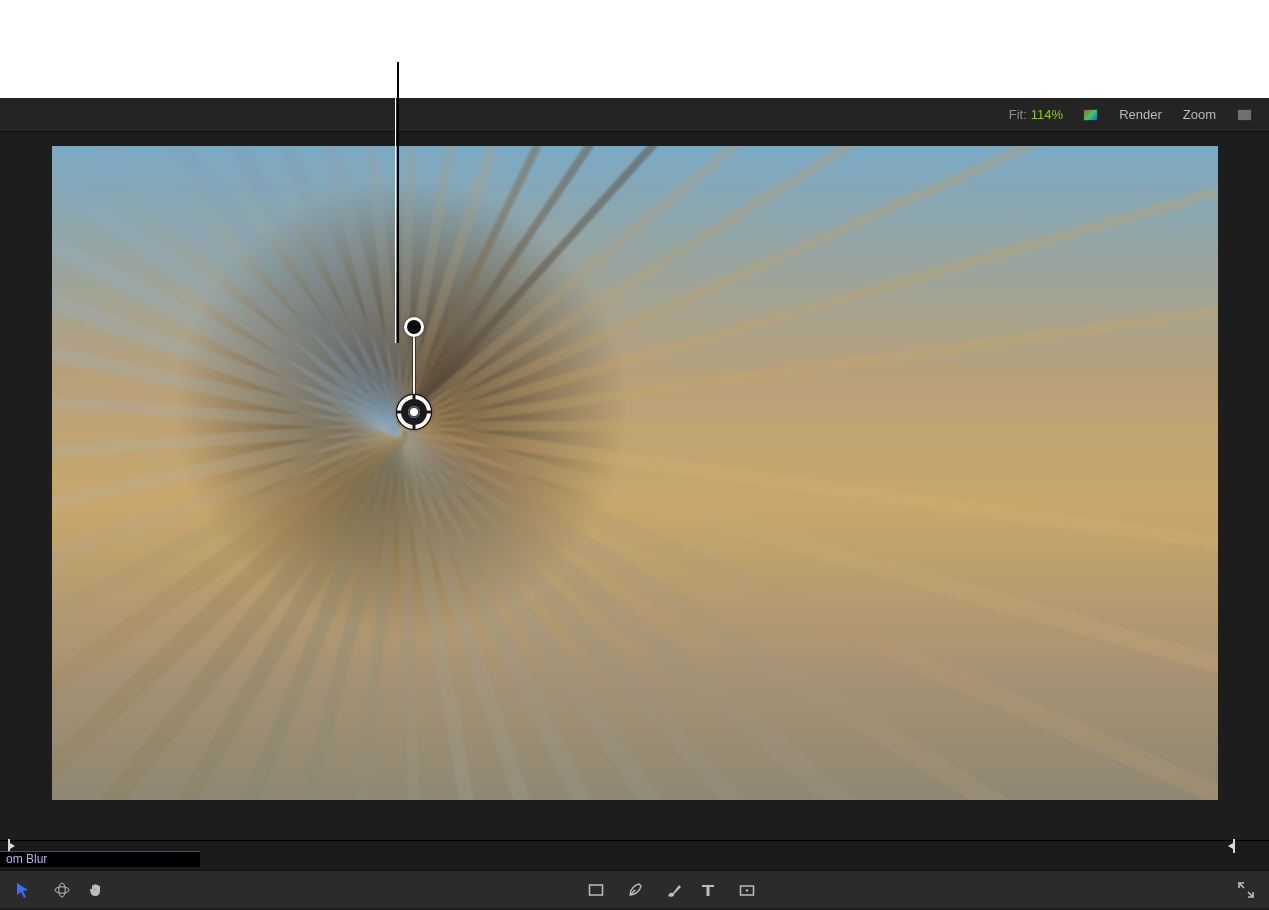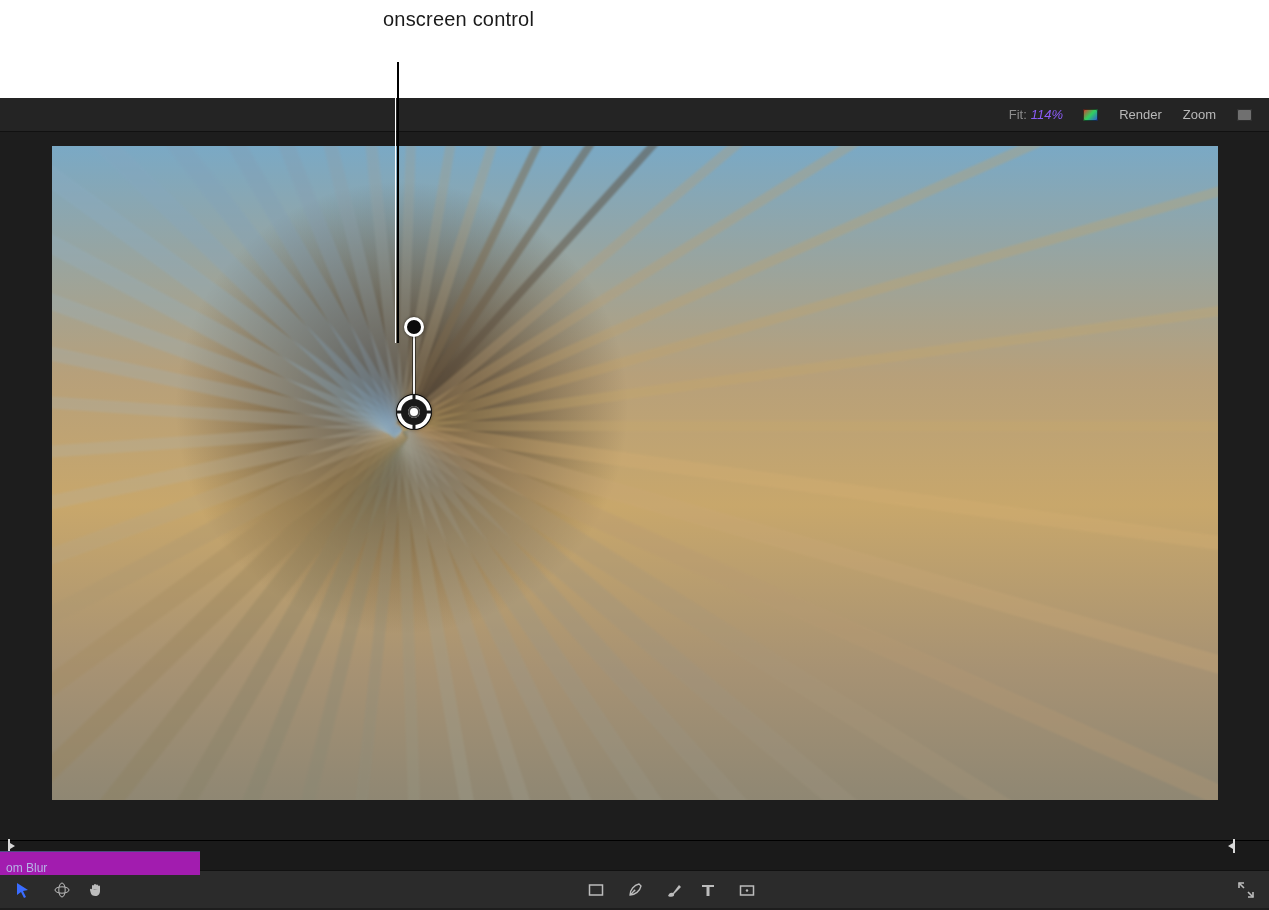--- a/index.html
+++ b/index.html
@@ -68,21 +68,21 @@
       align-items: center;
       gap: 16px;
       padding: 0 12px;
       background: #242424;
       border-bottom: 1px solid #111;
       color: #b9b9b9;
       font-size: 13px;
     }
     .topbar .fitgrp { display:flex; align-items:center; gap:4px;margin-left:20px; }
     .topbar .fit-label { color:#8d8d8d; }
-    .topbar .fit-value { color:#8b5cf6;font-style:italic; }
+    .topbar .fit-value { color:#84cc16; }
     .chev { font-size:10px; color:#9c9c9c; display:inline-block; line-height:1; }
     .chev svg { display:block; }
     .color-swatch {
       width:15px; height:12px; border-radius:2px;
       background: linear-gradient(135deg,#e03030 0%,#30d060 50%,#3050e0 100%);
       box-shadow: inset 0 0 0 1px rgba(0,0,0,.6);
     }
     .square-swatch {
       width:15px; height:12px; border-radius:2px;
       background:#707070;
@@ -155,23 +155,23 @@
       position:absolute;left:50%;top:-78px;transform:translateX(-50%);
       width:20px;height:20px;border-radius:50%;
       background:#0b0b0b;border:3px solid #fff;
       box-shadow:0 0 3px rgba(0,0,0,.6);
     }
     
     .ministrip{
       position:relative;height:30px;background:#1a1a1a;border-top:1px solid #000;
     }
     .ministrip .bar{
-      position:absolute;left:0;top:10px;height:24px;width:200px;
-      background:#a21caf;color:#b7b2e6;font-size:12px;
-      display:flex;align-items:flex-end;padding-left:6px;
+      position:absolute;left:0;top:10px;height:16px;width:200px;
+      background:#000000;color:#b7b2e6;font-size:12px;
+      display:flex;align-items:flex-start;padding-left:6px;
       border-top:1px solid #4d4a80;
     }
     .ministrip .in-mark, .ministrip .out-mark{
       position:absolute;top:-2px;width:10px;height:14px;color:#d9d9d9;
     }
     .ministrip .in-mark{left:6px;}
     .ministrip .out-mark{right:32px;}
     
     .bottombar{
       height:38px;background:#2b2b2b;border-top:1px solid #111;
@@ -183,21 +183,20 @@
     .toolbtn{display:flex;align-items:center;gap:5px;}
     .arrow-ptr{color:#3a6cff;}
     .icon{display:inline-flex;align-items:center;justify-content:center;width:18px;height:18px;}
     .icon svg{width:18px;height:18px;}
     .fullscreen-arrows{color:#a9a9a9;}
   </style>
 </head>
 <body>
 
 <div class="anno">
-  <div>onscreen control</div>
 </div>
 <div class="leader-outline"></div>
 <div class="leader"></div>
 
 <div class="app">
 
   <div class="topbar">
     <div class="tb-item fitgrp">
       <span class="fit-label">Fit:</span>
       <span class="fit-value">114%</span>

